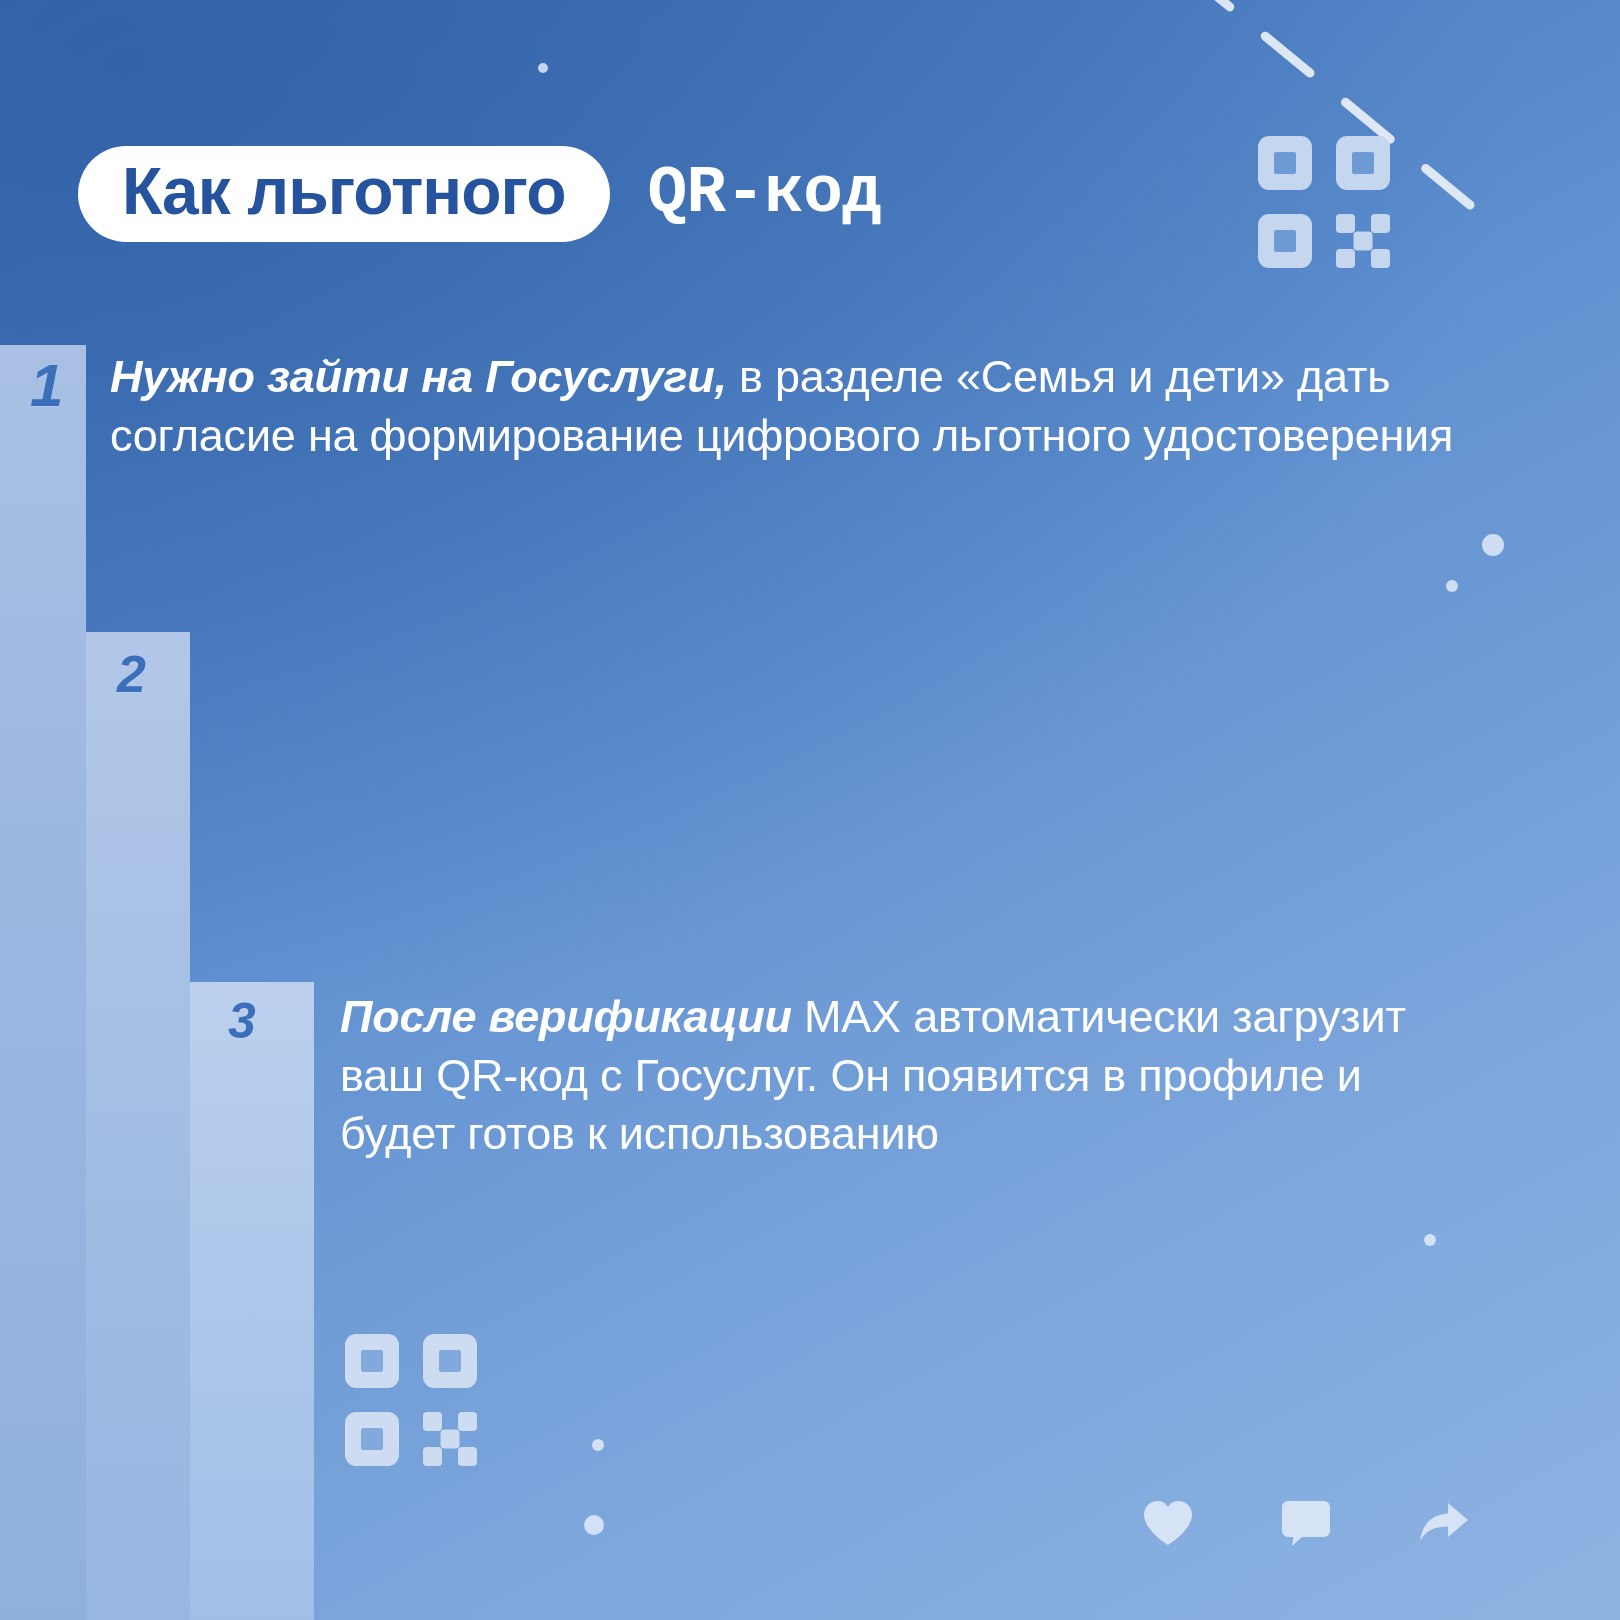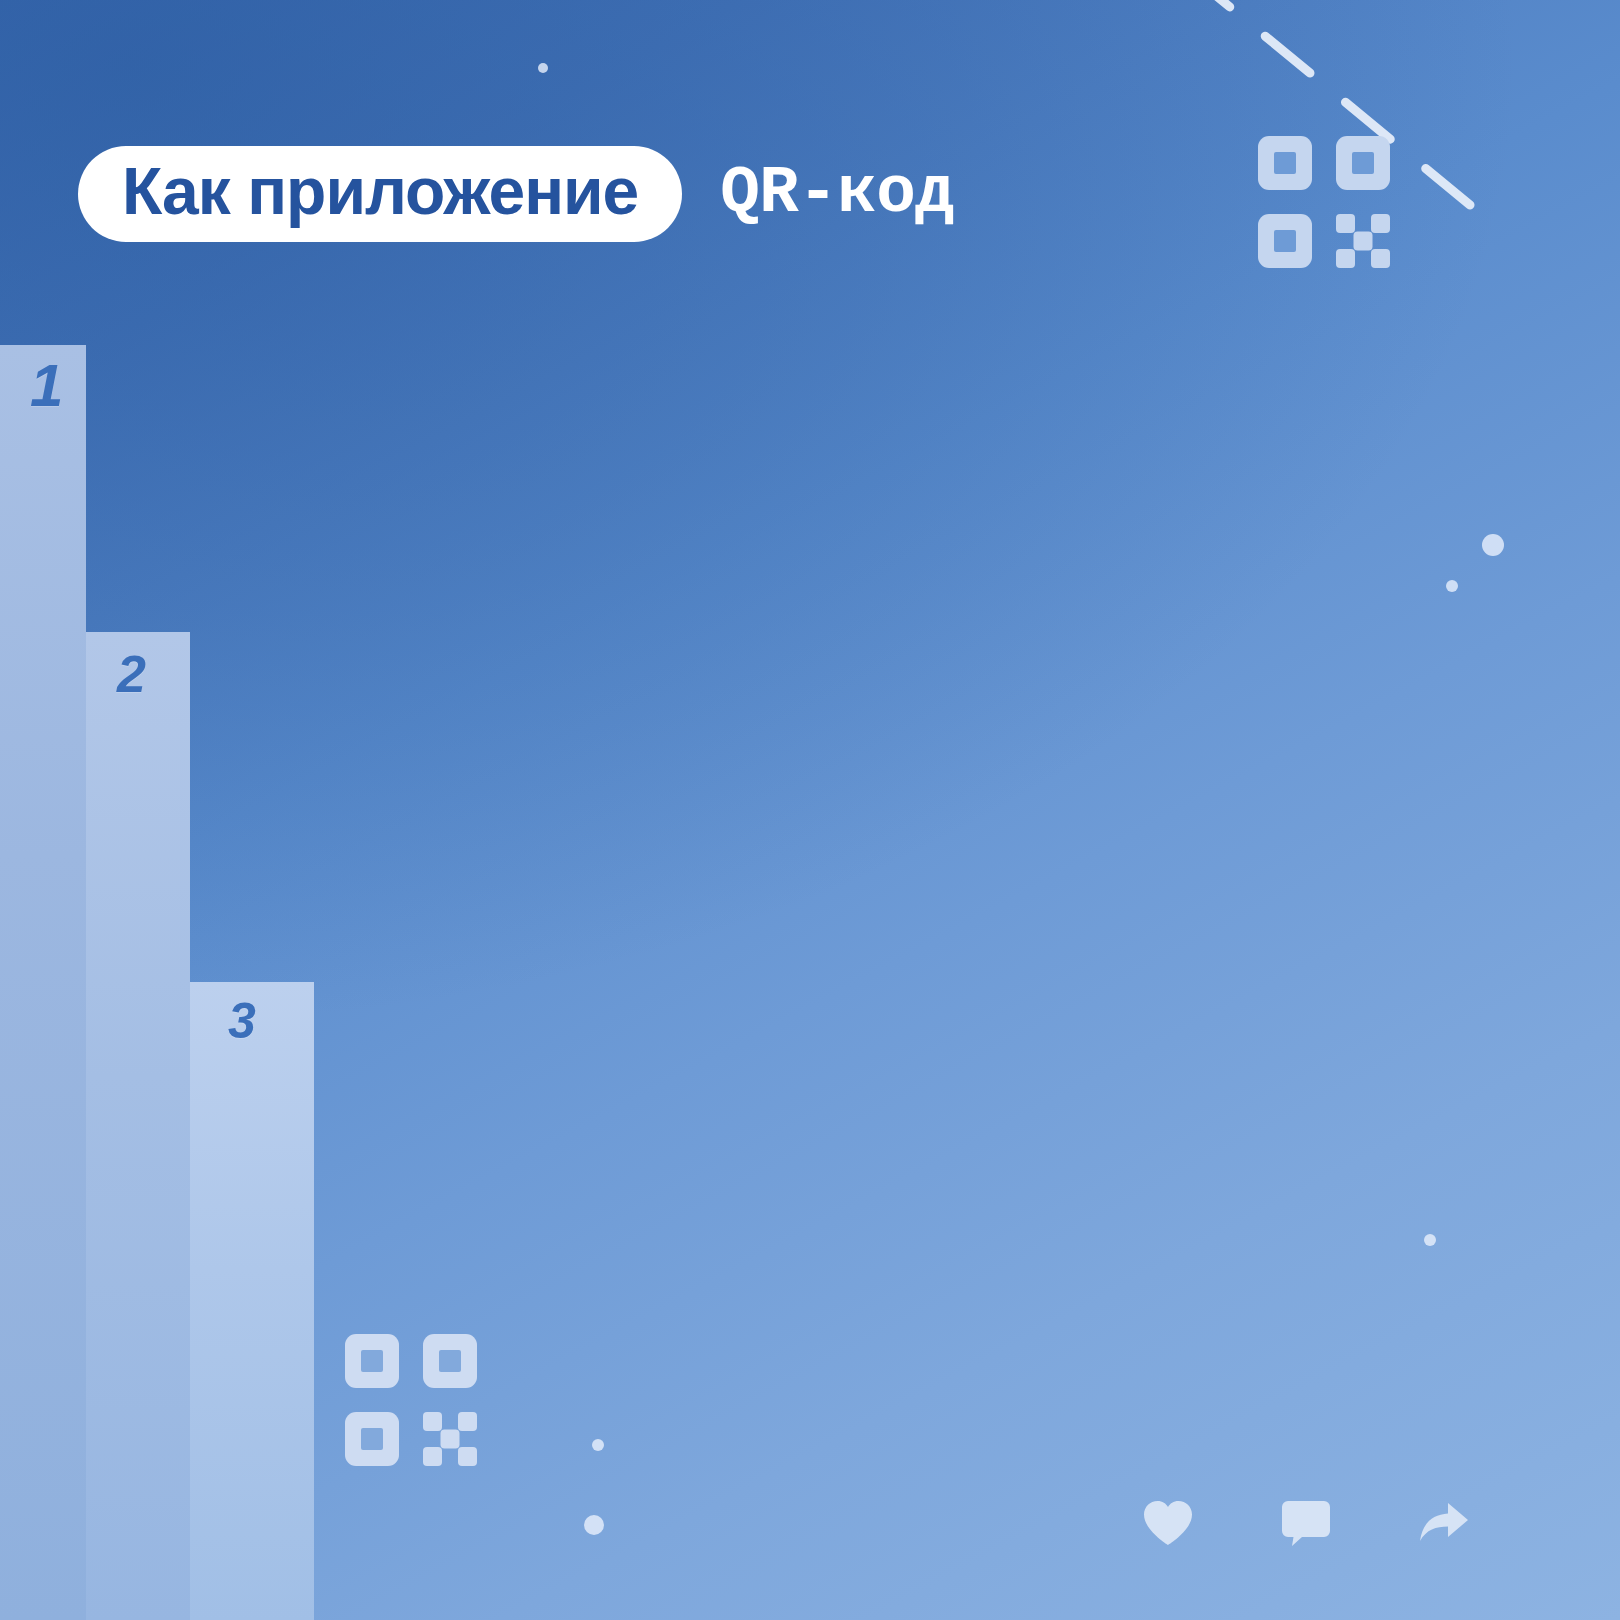--- a/index.html
+++ b/index.html
@@ -156,21 +156,21 @@
   <div class="col col-1"></div>
   <div class="col col-2"></div>
   <div class="col col-3"></div>
 
   <div class="step-num num-1">1</div>
   <div class="step-num num-2">2</div>
   <div class="step-num num-3">3</div>
 
   <div class="header">
     <div class="title-pill">
-      <span>Как приложение</span>
+      <span>Как льготного</span>
     </div>
     <div class="title-tail">QR-код</div>
   </div>
 
   <svg class="qr-icon qr-top" viewBox="0 0 132 132">
     <g fill="#c5d6ef">
       <rect x="0" y="0" width="54" height="54" rx="11"></rect>
       <rect x="78" y="0" width="54" height="54" rx="11"></rect>
       <rect x="0" y="78" width="54" height="54" rx="11"></rect>
     </g>
@@ -181,20 +181,22 @@
     </g>
     <g fill="#c5d6ef">
       <rect x="78" y="78" width="19" height="19" rx="4"></rect>
       <rect x="113" y="78" width="19" height="19" rx="4"></rect>
       <rect x="95.5" y="95.5" width="19" height="19" rx="4"></rect>
       <rect x="78" y="113" width="19" height="19" rx="4"></rect>
       <rect x="113" y="113" width="19" height="19" rx="4"></rect>
     </g>
   </svg>
 
+  <div class="step-text text-1"><b>Нужно зайти на Госуслуги,</b><span> в разделе «Семья и дети» дать согласие на формирование цифрового льготного удостоверения</span></div>
+  <div class="step-text text-3"><b>После верификации</b><span> MAX автоматически загрузит ваш QR-код с Госуслуг. Он появится в профиле и будет готов к использованию</span></div>
 
   <svg class="qr-icon qr-bottom" viewBox="0 0 132 132">
     <g fill="#cedcf2">
       <rect x="0" y="0" width="54" height="54" rx="11"></rect>
       <rect x="78" y="0" width="54" height="54" rx="11"></rect>
       <rect x="0" y="78" width="54" height="54" rx="11"></rect>
     </g>
     <g fill="#82a9dc">
       <rect x="16" y="16" width="22" height="22" rx="2"></rect>
       <rect x="94" y="16" width="22" height="22" rx="2"></rect>

